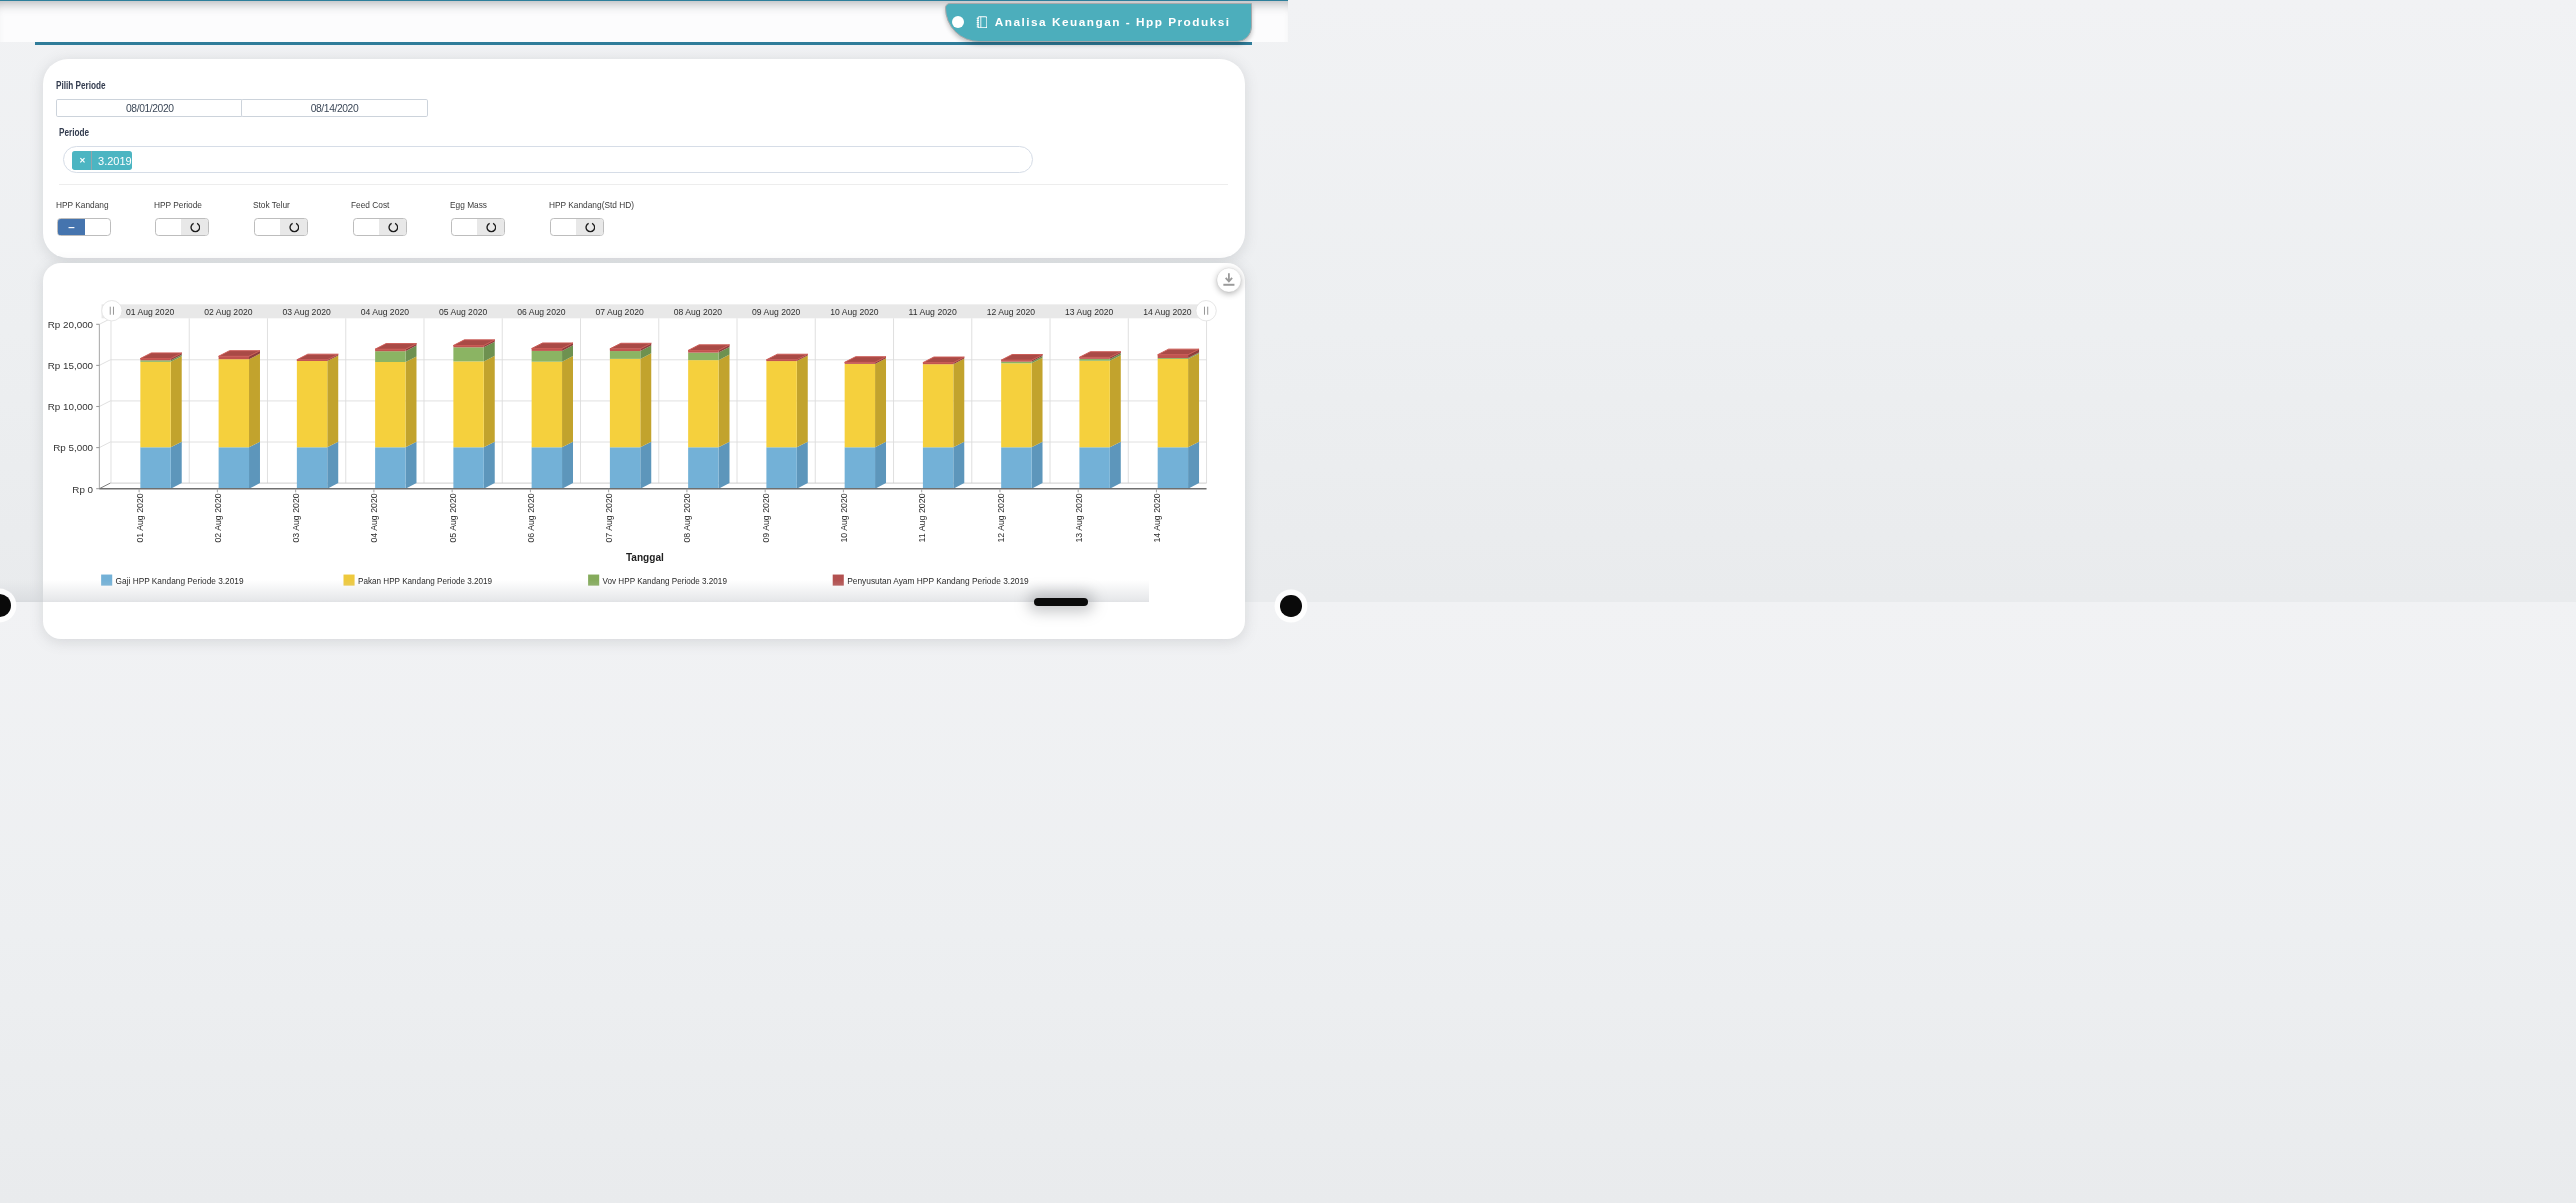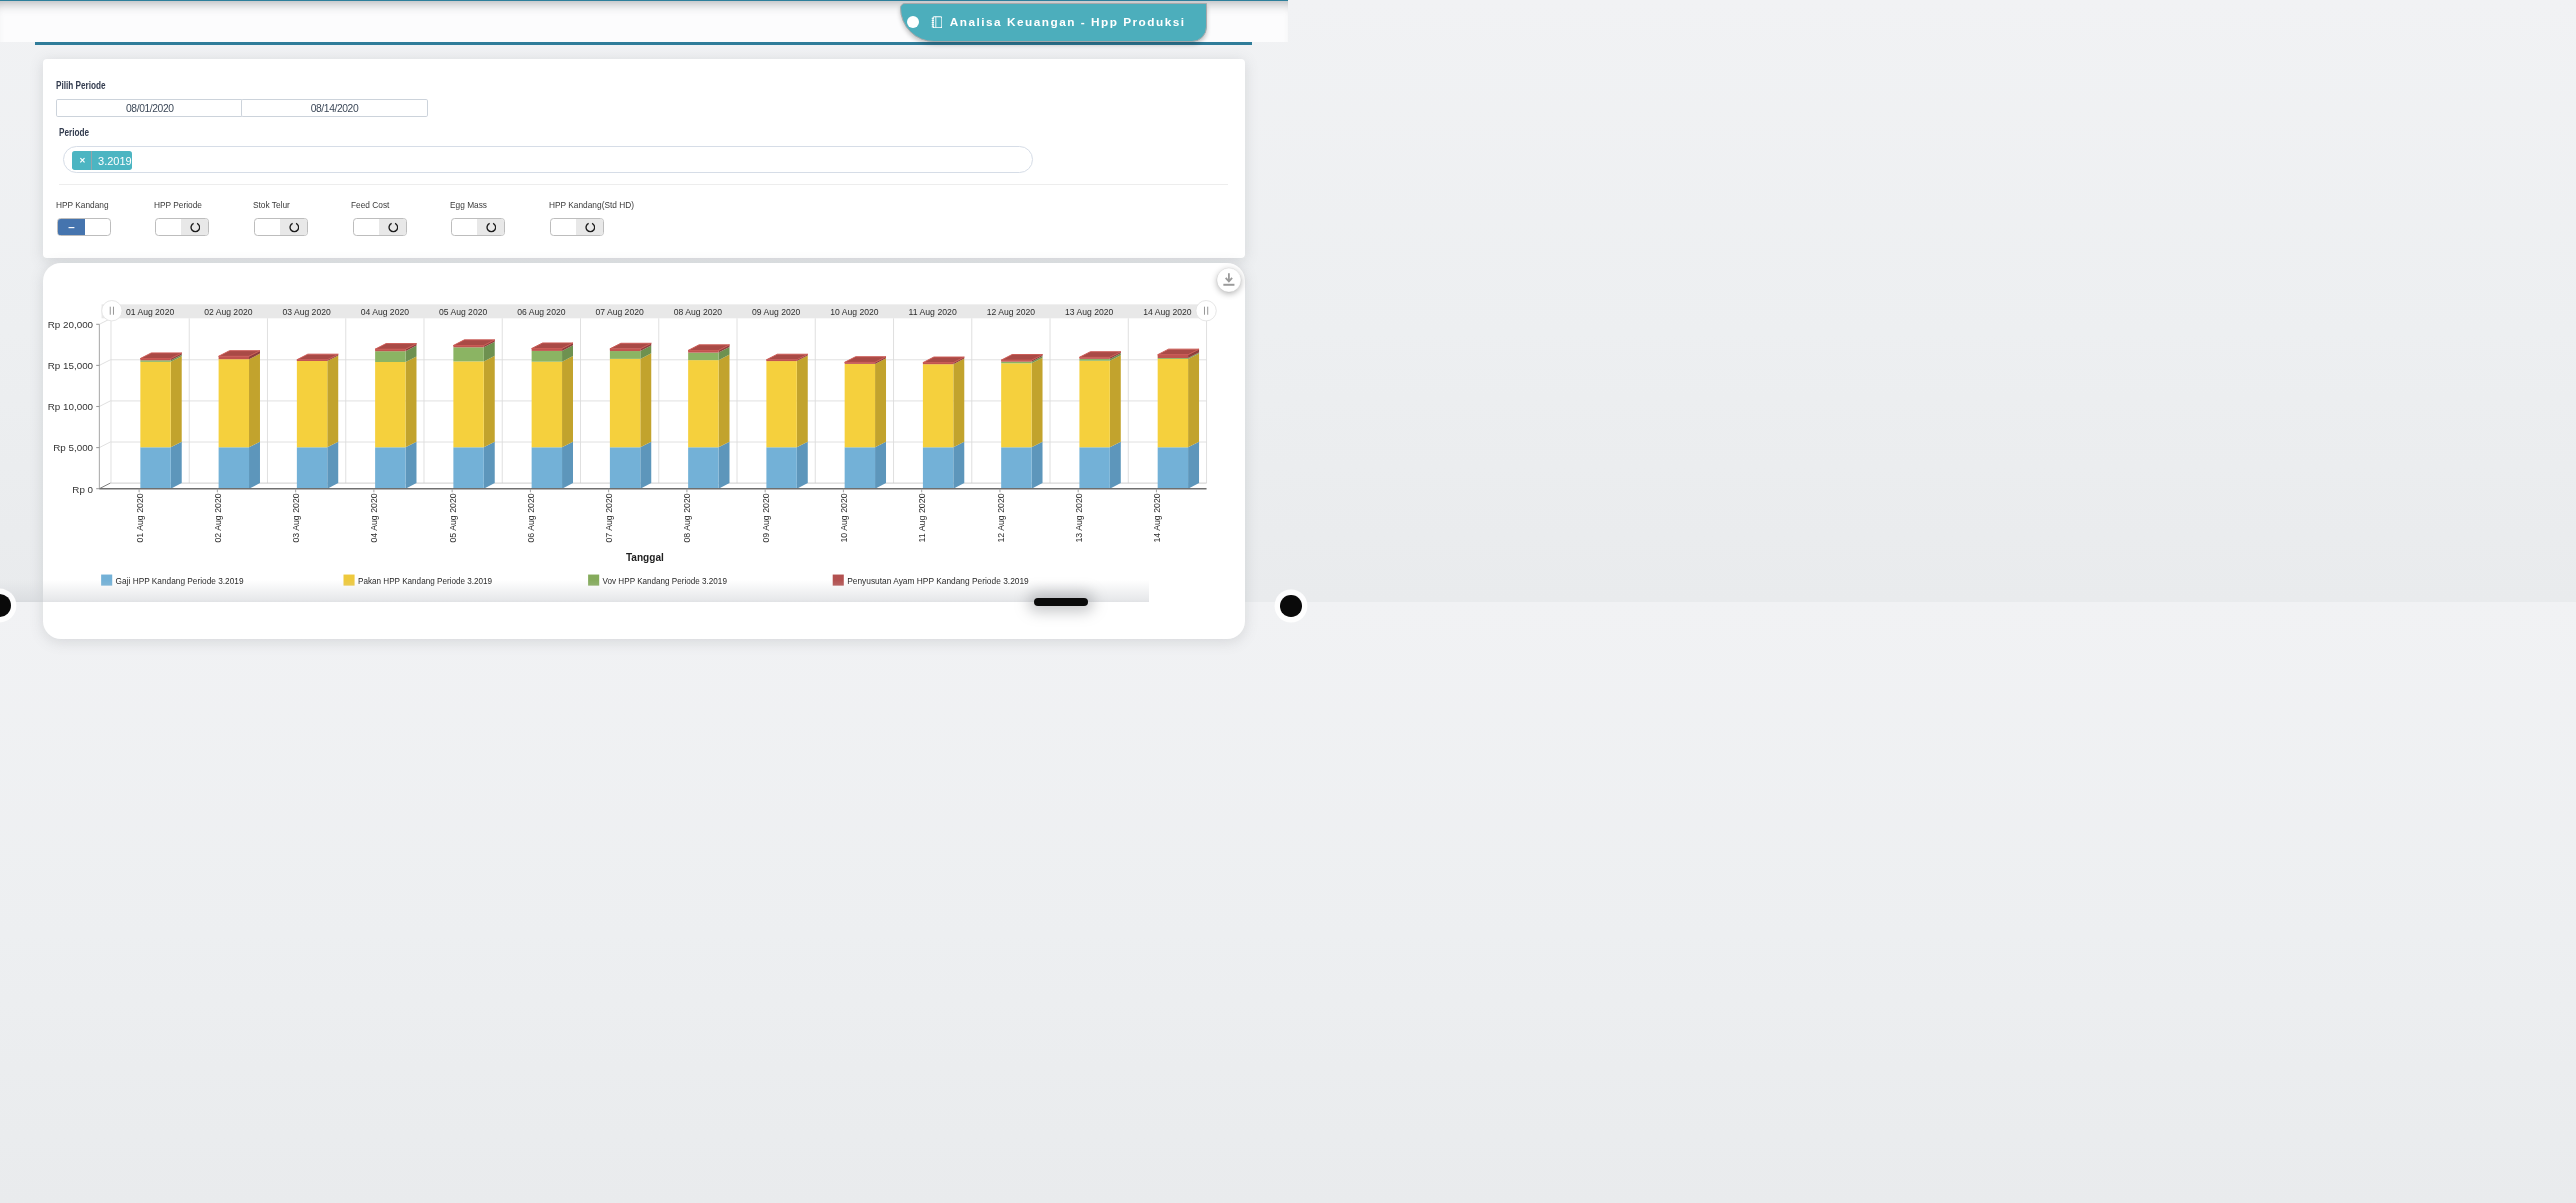--- a/index.html
+++ b/index.html
@@ -1,22 +1,22 @@
 <!DOCTYPE html>
 <html style="font-size:14.3px"><head><meta charset="utf-8"><title>Analisa Keuangan - Hpp Produksi</title>
 <style>
 *{margin:0;padding:0;box-sizing:border-box}
 html,body{width:1288px;height:602px;overflow:hidden;font-family:"Liberation Sans",sans-serif;background:linear-gradient(180deg,#f1f2f4 0%,#edeff1 55%,#e9ebed 100%)}
 .topbar{position:absolute;left:0;top:0;width:1288px;height:42px;background:#fcfcfd;border-top:1.8px solid #2e7f9b;box-shadow:inset 0 10.7px 10.7px -8px rgba(70,75,80,.40)}
 .underline{position:absolute;left:35px;top:42px;width:1217px;height:2.9px;background:#2f7c99}
-.banner{position:absolute;left:900px;top:2.7px;width:307px;height:39px;background:#4caebc;border:1.8px solid #a7a9ab;border-radius:5.4px 0 17px 38px;box-shadow:0 2.7px 4.5px rgba(0,0,0,.22);display:flex;align-items:center;color:#fff}
+.banner{position:absolute;left:945px;top:2.7px;width:307px;height:39px;background:#4caebc;border:1.8px solid #a7a9ab;border-radius:5.4px 0 17px 38px;box-shadow:0 2.7px 4.5px rgba(0,0,0,.22);display:flex;align-items:center;color:#fff}
 .banner .dot{width:12px;height:12px;border-radius:50%;background:#fff;margin:0 11.6px 0 6.3px;flex:none}
 .banner .txt{font-size:11.8px;font-weight:bold;letter-spacing:1.5px;white-space:nowrap}
 .card{position:absolute;background:#fff;box-shadow:0 2.7px 14.3px rgba(90,95,100,.18)}
-.card1{left:43px;top:59px;width:1202px;height:199px;border-radius:4px}
+.card1{left:43px;top:59px;width:1202px;height:199px;border-radius:25px}
 .card2{left:43px;top:263px;width:1202px;height:376px;border-radius:18px}
 .lab{position:absolute;font-size:10px;font-weight:bold;color:#323b4e;transform:scaleX(.82);transform-origin:0 50%}
 .inp{position:absolute;height:18.4px;border:0.9px solid #ccd3db;border-radius:1.8px;background:#fff;font-size:10.3px;color:#3c4858;text-align:center;line-height:17px;letter-spacing:-0.4px}
 .pill{position:absolute;left:20px;top:87px;width:970px;height:26.5px;border:0.9px solid #d6dde7;border-radius:13.4px;background:#fff}
 .tag{position:absolute;left:7.6px;top:4.1px;width:60px;height:19.3px;background:#4cb5c2;border-radius:2.7px;color:#fff;display:flex;align-items:center;font-size:11.2px}
 .tag .x{padding:0 5.8px 0 7.6px;font-size:7.6px;font-weight:bold}
 .tag .dv{width:0.9px;height:19.3px;background:#c59a9a;opacity:.6;flex:none}
 .tag .v{padding:0 0 0 5.8px;font-size:11px}
 .hr{position:absolute;left:16px;top:125px;width:1169px;height:0.9px;background:#ededed}
 .tlabel{position:absolute;top:140px;font-size:9.8px;color:#3a3a3a;transform:scaleX(.85);transform-origin:0 50%}

